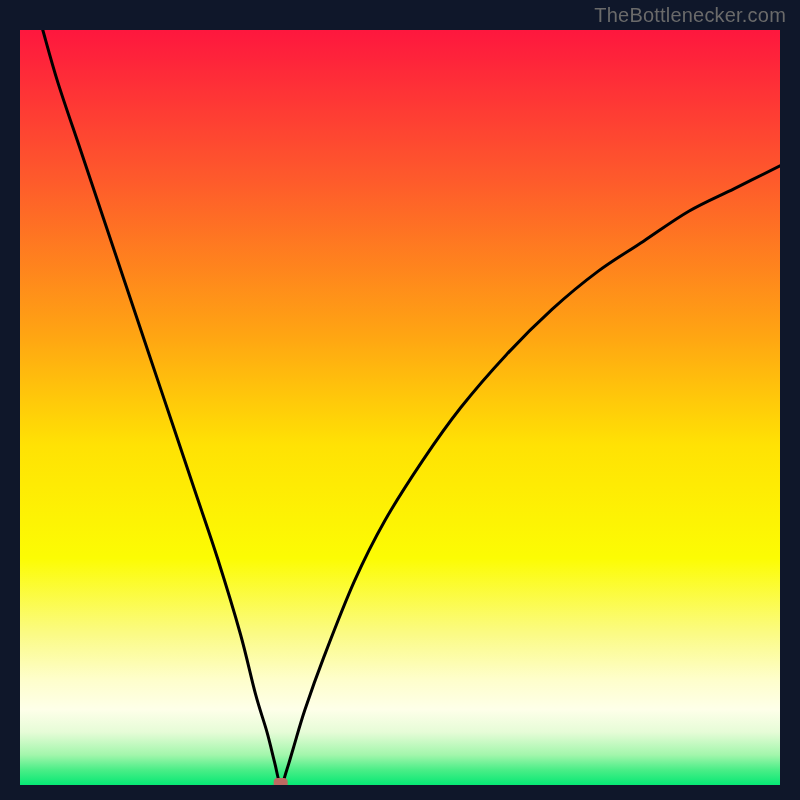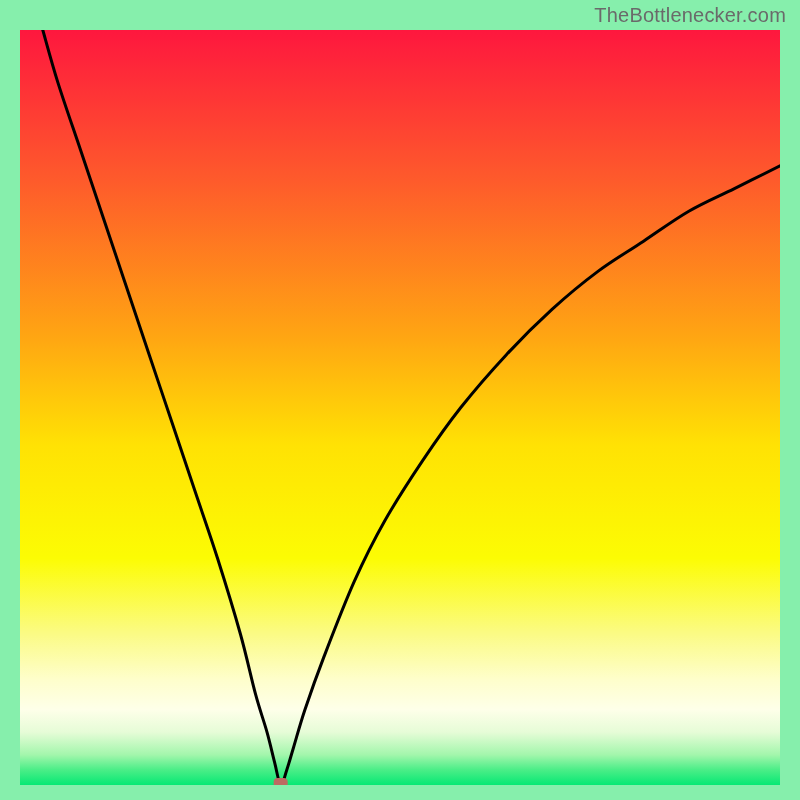--- a/index.html
+++ b/index.html
@@ -8,21 +8,21 @@
     width: 800px;
     height: 800px;
     overflow: hidden;
     background: #000;
     font-family: Arial, Helvetica, sans-serif;
   }
   .stage {
     position: relative;
     width: 800px;
     height: 800px;
-    background: #86efac;
+    background: #0f172a;
   }
   .watermark {
     position: absolute;
     top: 4px;
     right: 14px;
     color: #6a6a6a;
     font-size: 20px;
     font-weight: 400;
     letter-spacing: 0.2px;
     z-index: 5;

